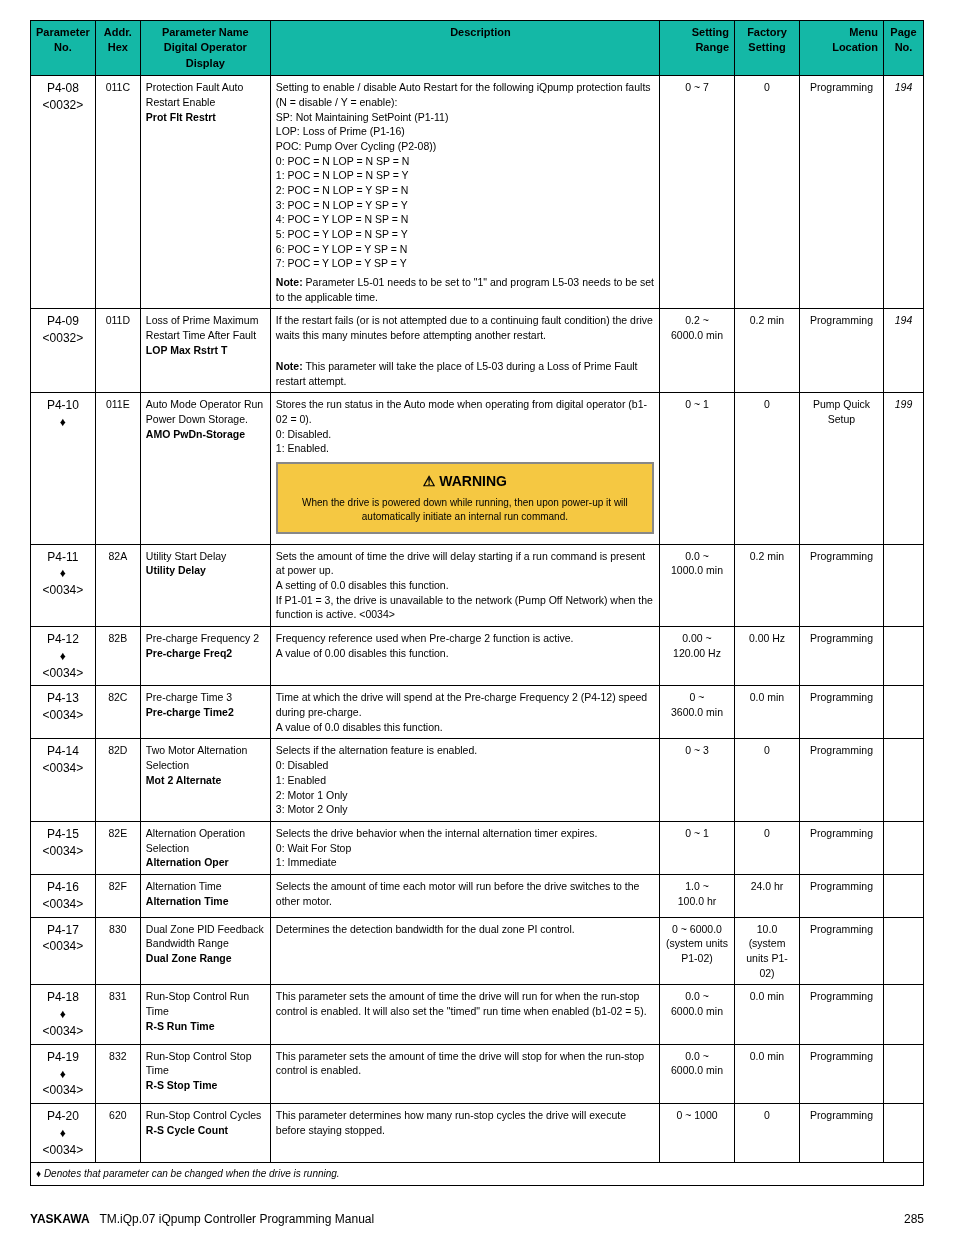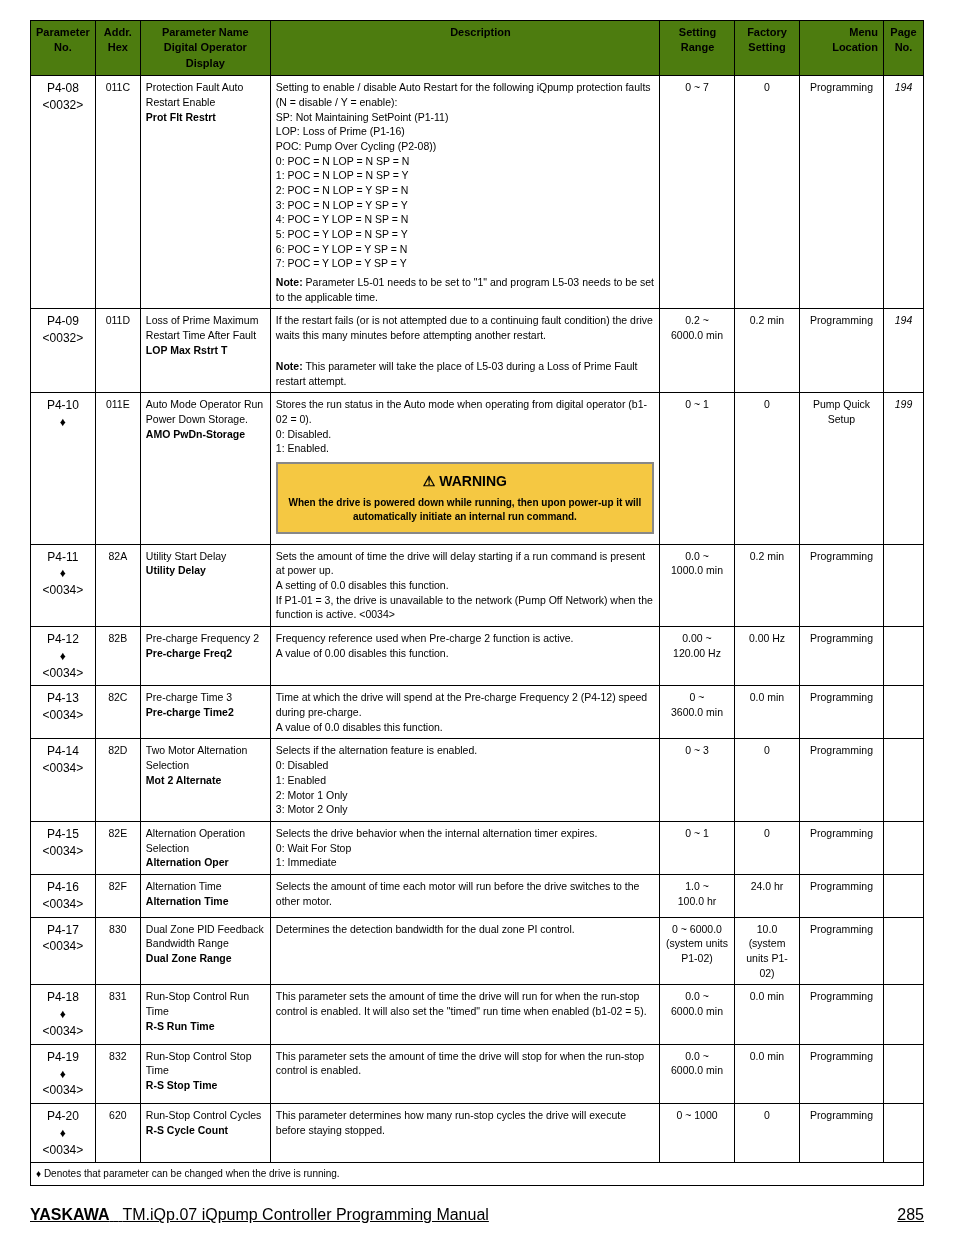--- a/index.html
+++ b/index.html
@@ -20,30 +20,30 @@
       border: 1px solid #000;
     }
     th, td {
       border: 1px solid #000;
       padding: 4px 5px;
       vertical-align: top;
       font-size: 10.5px;
       line-height: 1.4;
     }
     th {
-      background: #4d7c0f;
+      background: #14b8a6;
       font-weight: bold;
       text-align: center;
       font-size: 11px;
     }
     .col-param { width: 60px; text-align: center; }
     .col-addr { width: 45px; text-align: center; }
     .col-name { width: 130px; }
     .col-desc { width: auto; padding-left: 36px; }
-    .col-range { width: 75px; text-align: center; padding-left: 6px; }
+    .col-range { width: 75px; text-align: right; padding-left: 6px; }
     .col-factory { width: 65px; text-align: center; }
     .col-menu { width: 84px; text-align: right; padding-left: 14px; }
     .col-page { width: 40px; text-align: center; }
 
     td.center { text-align: center; }
     td.param-no { text-align: center; font-size: 12px; }
     .param-name-bold { font-weight: bold; }
 
     .warning-box {
       background: #f5c842;
@@ -51,37 +51,37 @@
       padding: 8px 10px;
       margin: 6px 0;
       text-align: center;
     }
     .warning-title {
       font-size: 14px;
       font-weight: bold;
     }
     .warning-text {
       font-size: 10px;
-      font-weight: bold;
+      font-weight: normal;
       margin-top: 4px;
     }
 
     .note-bold { font-weight: bold; }
 
     .footer-row td {
       border: 1px solid #000;
       font-size: 10px;
+      font-style: italic;
     }
 
     .page-footer {
       display: flex;
       justify-content: space-between;
-      margin-top: 20px;
-      font-size: 16px;
-      text-decoration: underline;
+      margin-top: 26px;
+      font-size: 12px;
     }
     .page-footer .brand { font-weight: bold; }
 
     .italic-page { font-style: italic; }
   </style>
 </head>
 <body>
 
 <div class="page-container">
   <table>

